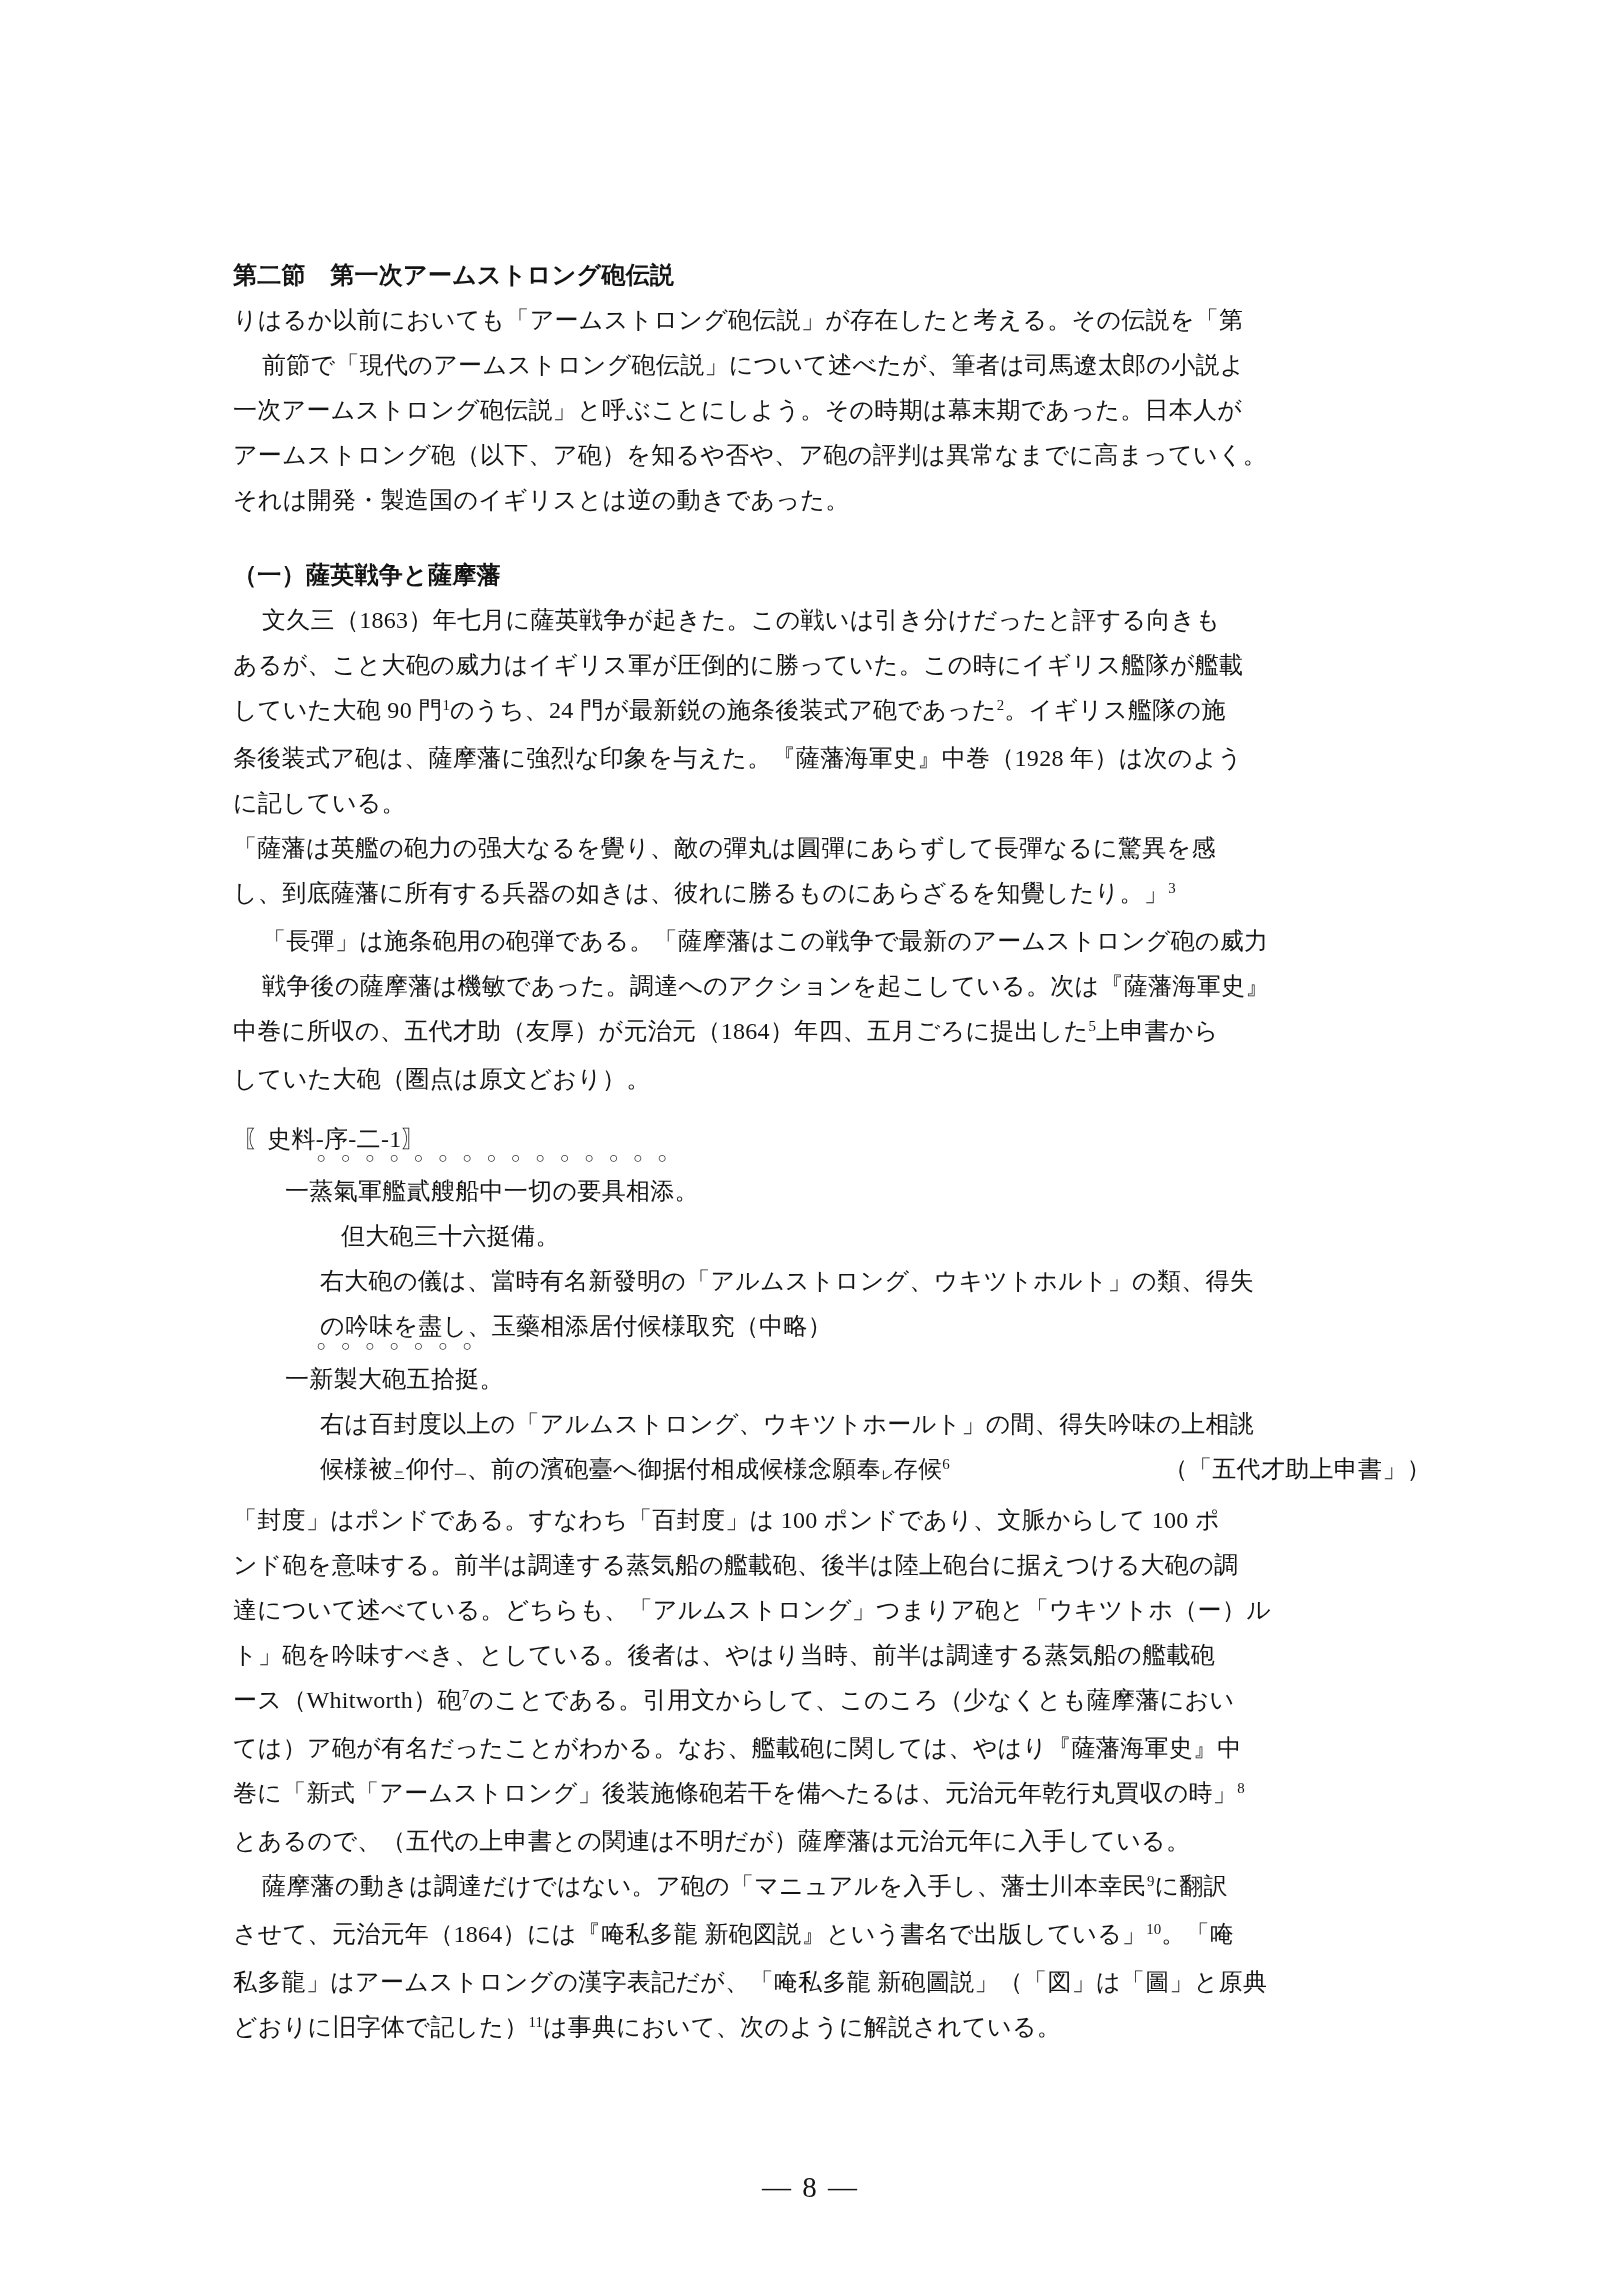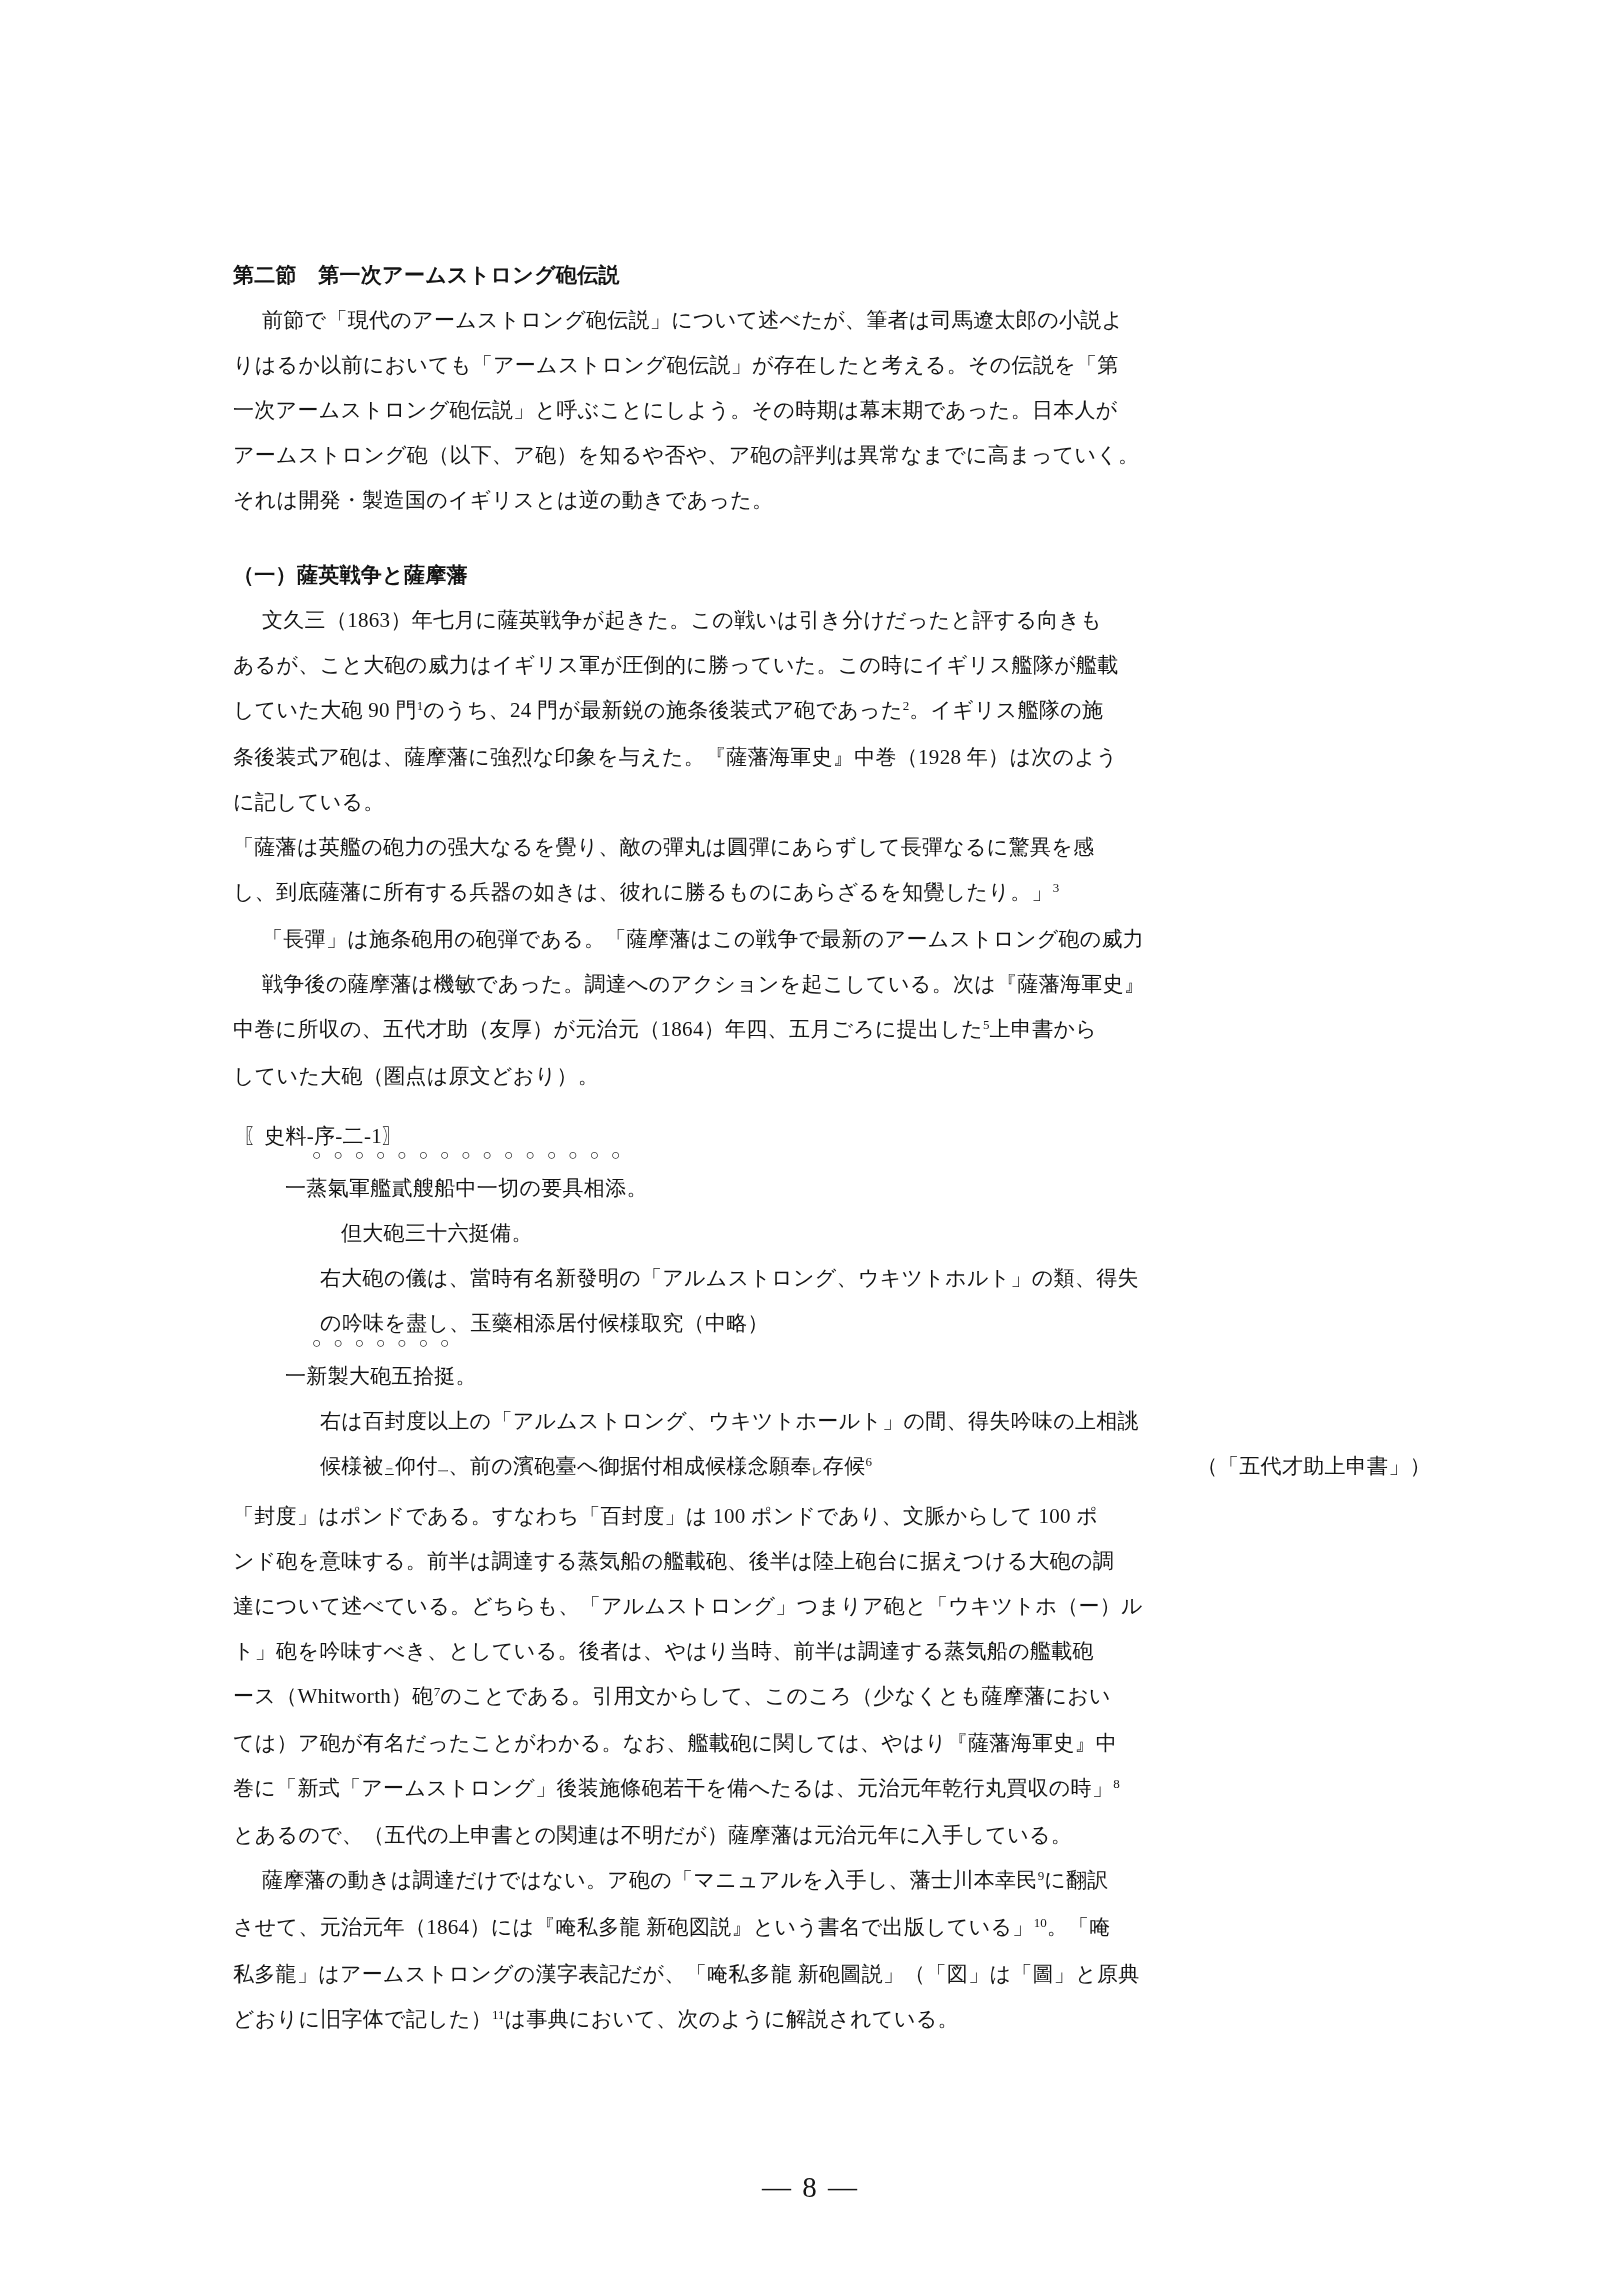--- a/index.html
+++ b/index.html
@@ -13,21 +13,21 @@
     font-family: "Liberation Serif", "DejaVu Serif", serif;
     color: #141414;
   }
   .content {
     position: absolute;
     left: 233px;
     top: 253px;
     width: 1198px;
   }
   .line {
-    font-size: 21px;
+    font-size: 24px;
     line-height: 45px;
     white-space: pre;
     letter-spacing: 0.3px;
   }
   .line.h1, .line.h2 { font-weight: 700; }
   .line.h2 { margin-top: 30px; }
   .line.label { margin-top: 14.7px; }
   .line.has-right {
     display: flex;
     justify-content: space-between;
@@ -70,22 +70,22 @@
     letter-spacing: 2px;
   }
 </style>
 </head>
 <body>
 
 <div class="page">
   <div class="content">
 
   <div class="line h1"><span><span>第二節　第一次アームストロング砲伝説</span></span></div>
+      <div class="line body"><span><span>りはるか以前においても「アームストロング砲伝説」が存在したと考える。その伝説を「第</span></span></div>
       <div class="line body" style="padding-left: 29px;"><span><span>前節で「現代のアームストロング砲伝説」について述べたが、筆者は司馬遼太郎の小説よ</span></span></div>
-      <div class="line body"><span><span>りはるか以前においても「アームストロング砲伝説」が存在したと考える。その伝説を「第</span></span></div>
       <div class="line body"><span><span>一次アームストロング砲伝説」と呼ぶことにしよう。その時期は幕末期であった。日本人が</span></span></div>
       <div class="line body"><span><span>アームストロング砲（以下、ア砲）を知るや否や、ア砲の評判は異常なまでに高まっていく。</span></span></div>
       <div class="line body"><span><span>それは開発・製造国のイギリスとは逆の動きであった。</span></span></div>
       <div class="line h2"><span><span>（一）薩英戦争と薩摩藩</span></span></div>
       <div class="line body" style="padding-left: 29px;"><span><span>文久三（1863）年七月に薩英戦争が起きた。この戦いは引き分けだったと評する向きも</span></span></div>
       <div class="line body"><span><span>あるが、こと大砲の威力はイギリス軍が圧倒的に勝っていた。この時にイギリス艦隊が艦載</span></span></div>
       <div class="line body"><span><span>していた大砲 90 門</span><span class="sup">1</span><span>のうち、24 門が最新鋭の施条後装式ア砲であった</span><span class="sup">2</span><span>。イギリス艦隊の施</span></span></div>
       <div class="line body"><span><span>条後装式ア砲は、薩摩藩に強烈な印象を与えた。『薩藩海軍史』中巻（1928 年）は次のよう</span></span></div>
       <div class="line body"><span><span>に記している。</span></span></div>
       <div class="line body"><span><span>「薩藩は英艦の砲力の强大なるを覺り、敵の彈丸は圓彈にあらずして長彈なるに驚異を感</span></span></div>

